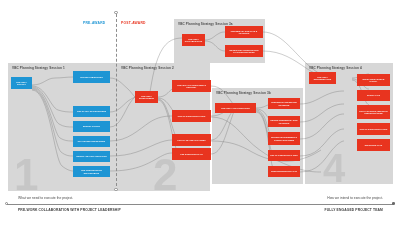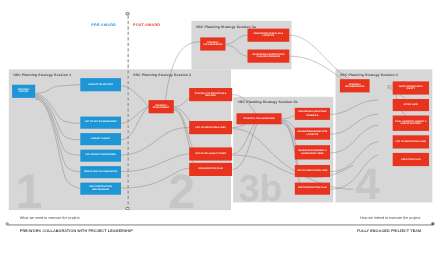--- a/index.html
+++ b/index.html
@@ -98,21 +98,20 @@
     <div class="panel-title">VBC Planning Strategy Session 2</div>
     <div class="wm" style="left:36px;bottom:-6px;font-size:44px;">2</div>
   </div>
 
   <div class="panel" style="left:174px;top:19px;width:91px;height:44px;">
     <div class="panel-title">VBC Planning Strategy Session 3a</div>
   </div>
 
   <div class="panel" style="left:212px;top:88px;width:91px;height:96px;">
     <div class="panel-title">VBC Planning Strategy Session 3b</div>
-    <div class="wm" style="left:5px;bottom:-5px;font-size:34px;">3b</div>
   </div>
 
   <div class="panel" style="left:305px;top:63px;width:88px;height:121px;">
     <div class="panel-title">VBC Planning Strategy Session 4</div>
     <div class="wm" style="left:18px;bottom:-4px;font-size:40px;">4</div>
   </div>
 
   <svg id="links" viewBox="0 0 400 225">
 
     <path d="M32,85 C44,85 46,78 55,78 C62,78 66,77 73,77"></path>

